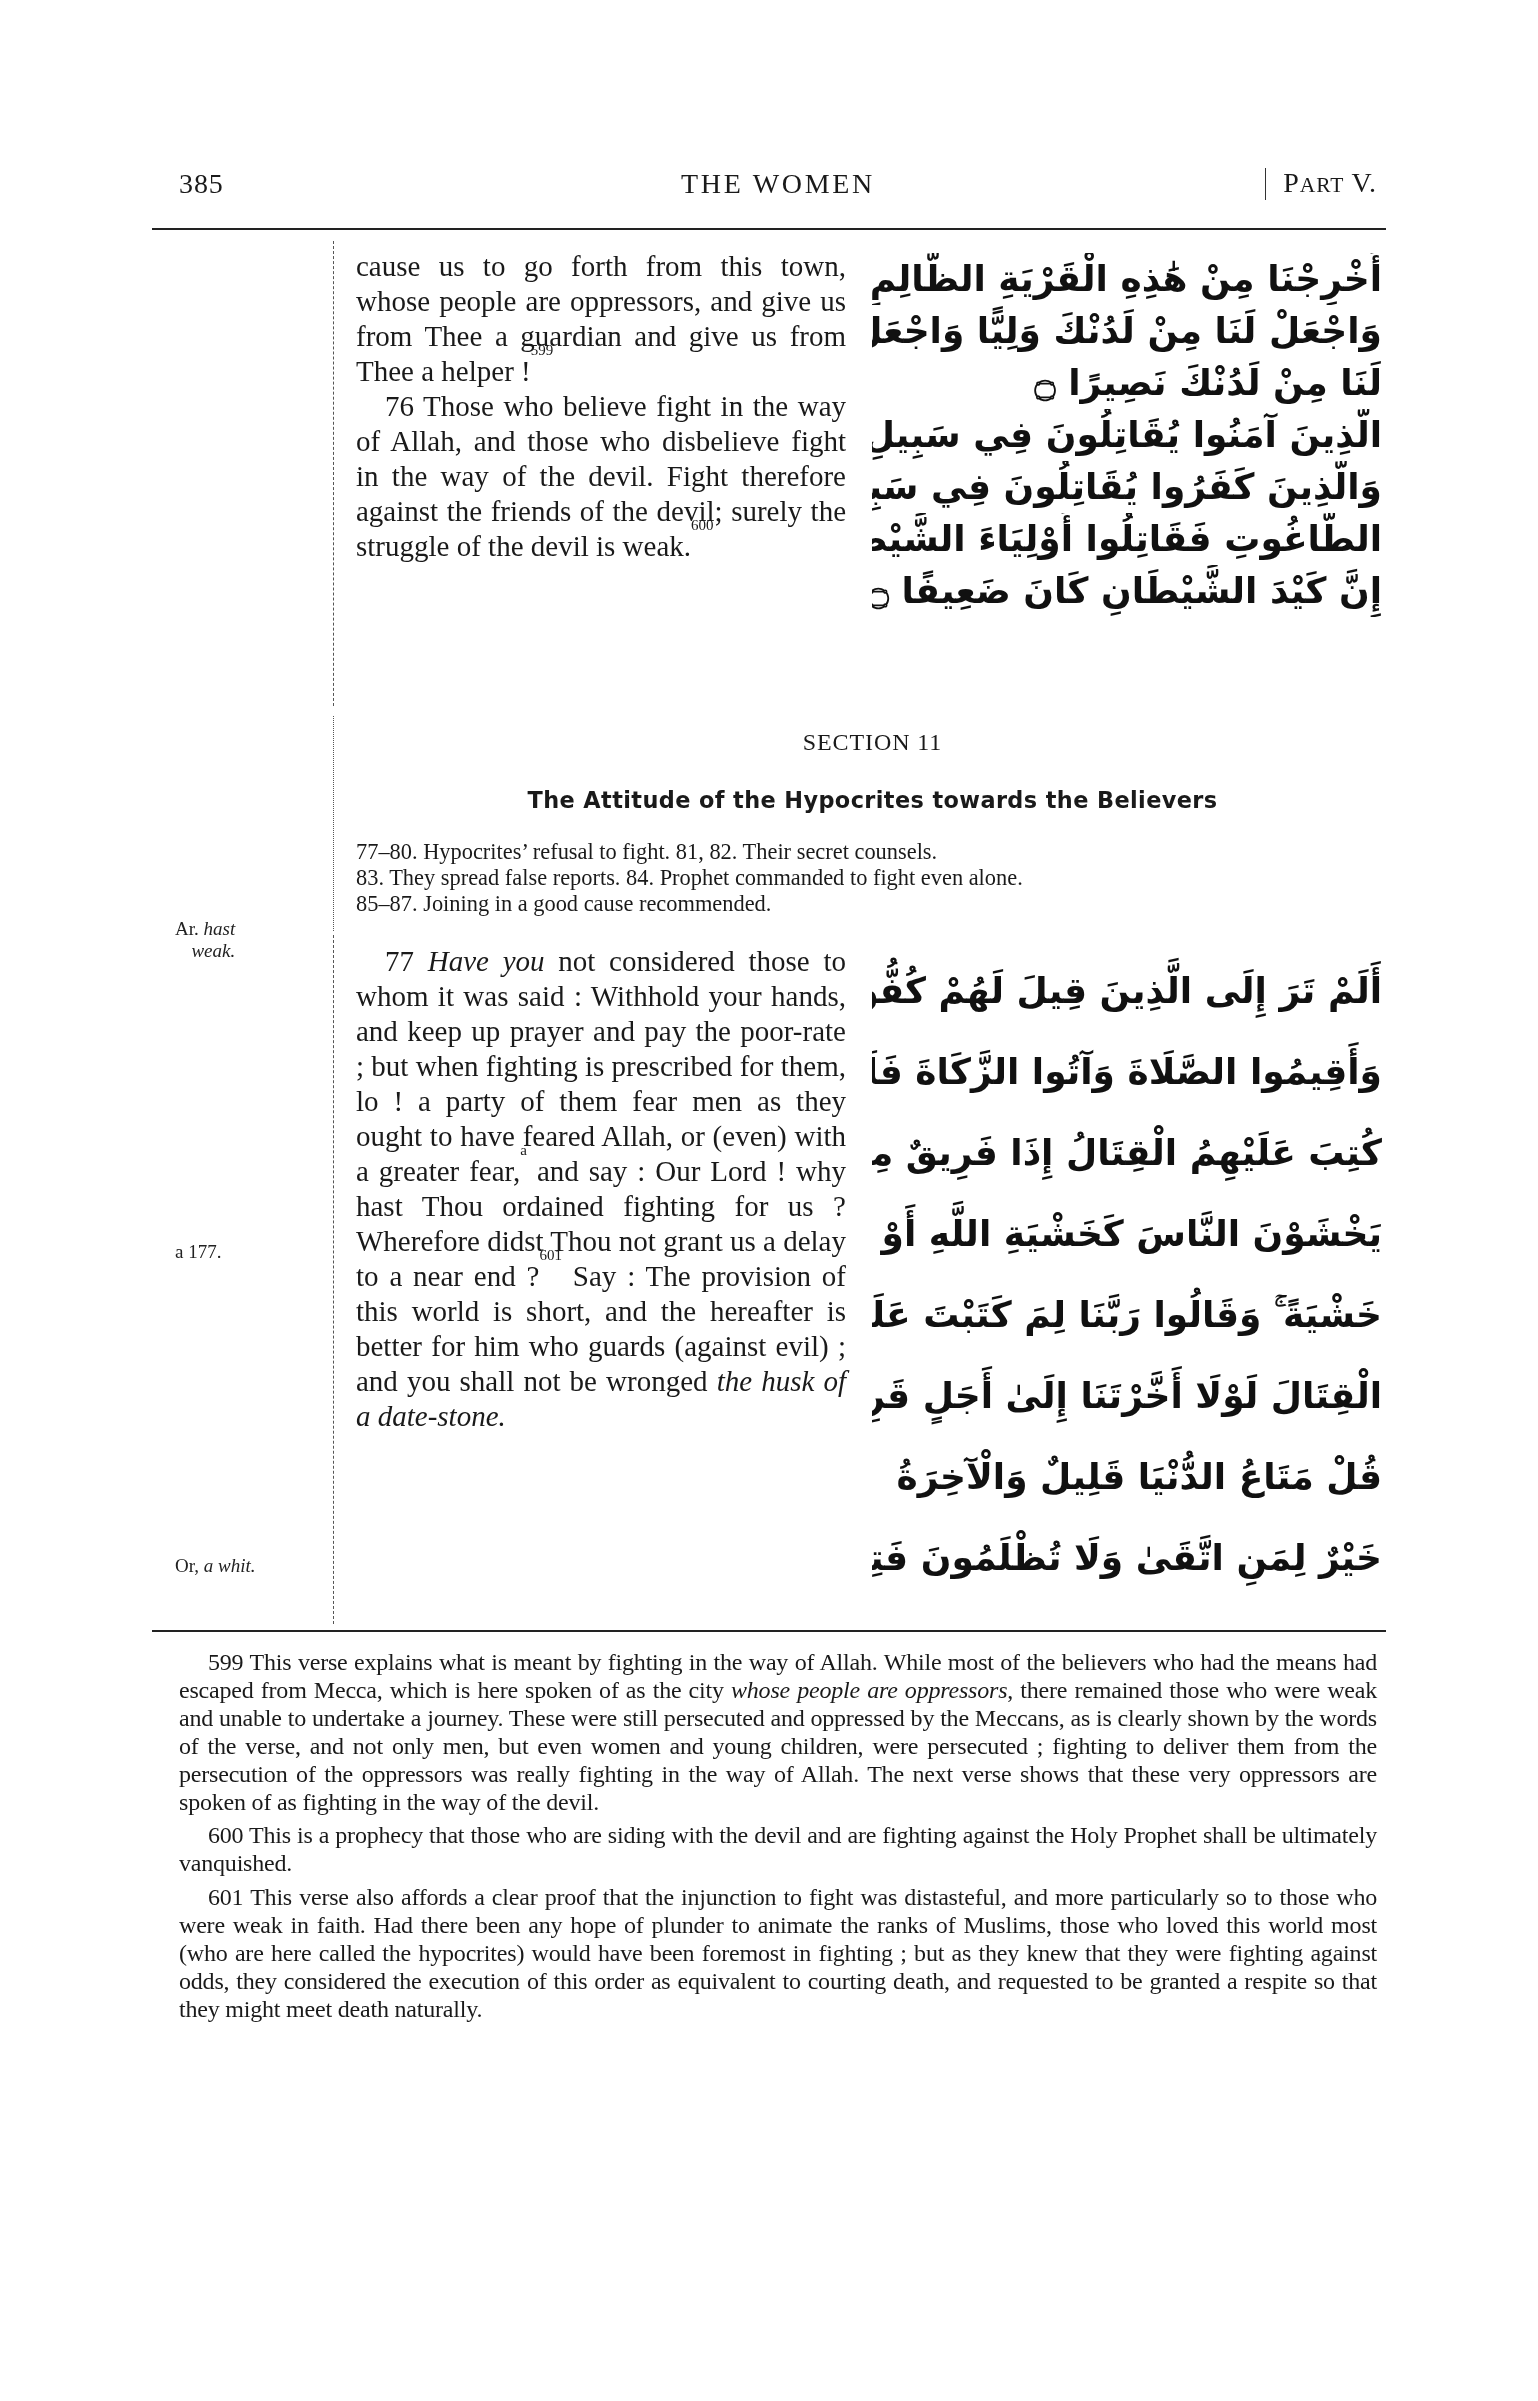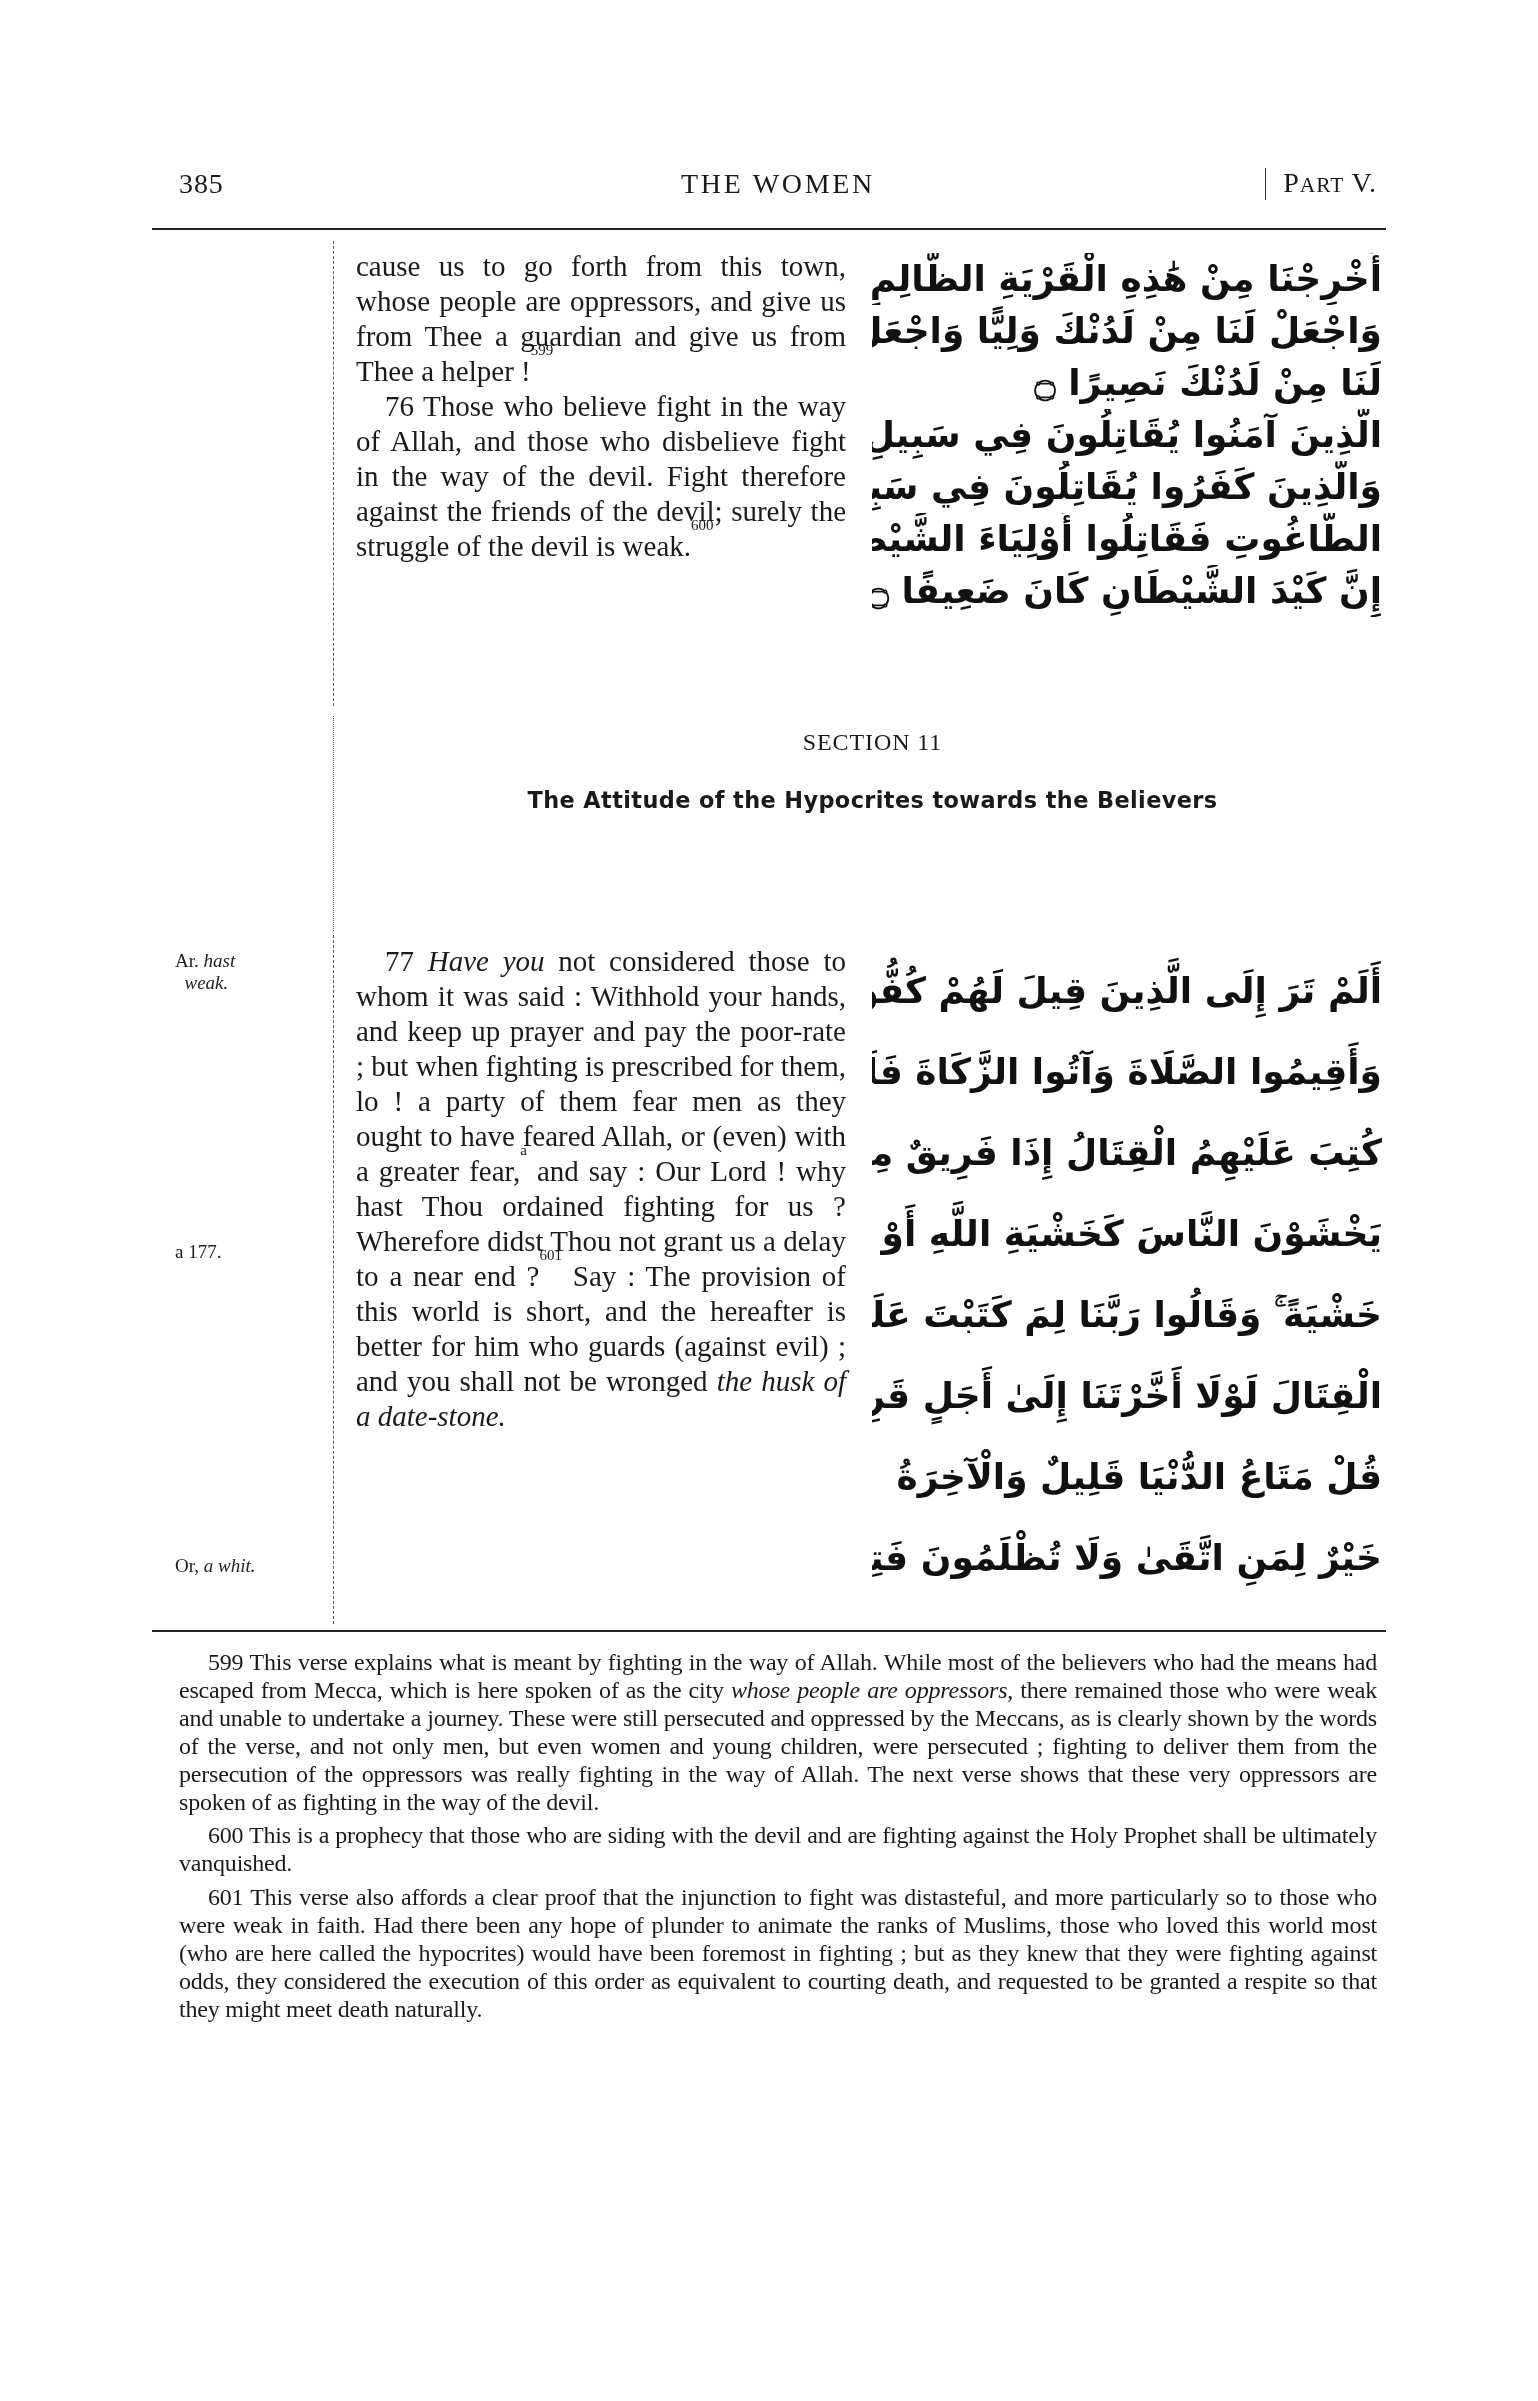--- a/index.html
+++ b/index.html
@@ -95,22 +95,27 @@
     <span class="ar-line">وَاجْعَلْ لَنَا مِنْ لَدُنْكَ وَلِيًّا وَاجْعَلْ</span>
     <span class="ar-line">لَنَا مِنْ لَدُنْكَ نَصِيرًا ۝</span>
     <span class="ar-line">الَّذِينَ آمَنُوا يُقَاتِلُونَ فِي سَبِيلِ اللَّهِ</span>
     <span class="ar-line">وَالَّذِينَ كَفَرُوا يُقَاتِلُونَ فِي سَبِيلِ</span>
     <span class="ar-line">الطَّاغُوتِ فَقَاتِلُوا أَوْلِيَاءَ الشَّيْطَانِ</span>
     <span class="ar-line">إِنَّ كَيْدَ الشَّيْطَانِ كَانَ ضَعِيفًا ۝</span>
   </div>
 
   <div class="section-heading">SECTION 11</div>
   <div class="section-subtitle">The Attitude of the Hypocrites towards the Believers</div>
+  <div class="section-summary">
+    <p>77–80. Hypocrites’ refusal to fight. 81, 82. Their secret counsels.</p>
+    <p>83. They spread false reports. 84. Prophet commanded to fight even alone.</p>
+    <p>85–87. Joining in a good cause recommended.</p>
+  </div>
 
-  <div class="margin-note" style="top:950px; left:175px;">
+  <div class="margin-note" style="top:918px; left:175px;text-align:right;">
     <span>Ar.</span> <i>hast</i><br>
     &nbsp;&nbsp;<i>weak.</i>
   </div>
   <div class="margin-note" style="top:1241px; left:175px;">a 177.</div>
   <div class="margin-note" style="top:1555px; left:175px;">
     <span>Or,</span> <i>a whit.</i>
   </div>
 
   <div class="en-col" style="top:944px;">
     <p class="indent"><span>77</span> <i>Have you</i><span> not considered those to whom it was said : Withhold your hands, and keep up prayer and pay the poor-rate ; but when fighting is prescribed for them, lo ! a party of them fear men as they ought to have feared Allah, or (even) with a greater fear,</span><sup>a</sup><span> and say : Our Lord ! why hast Thou ordained fighting for us ? Wherefore didst Thou not grant us a delay to a near end ?</span><sup>601</sup><span> Say : The provision of this world is short, and the here­after is better for him who guards (against evil) ; and you shall not be wronged </span><i>the husk of a date-stone.</i></p>

